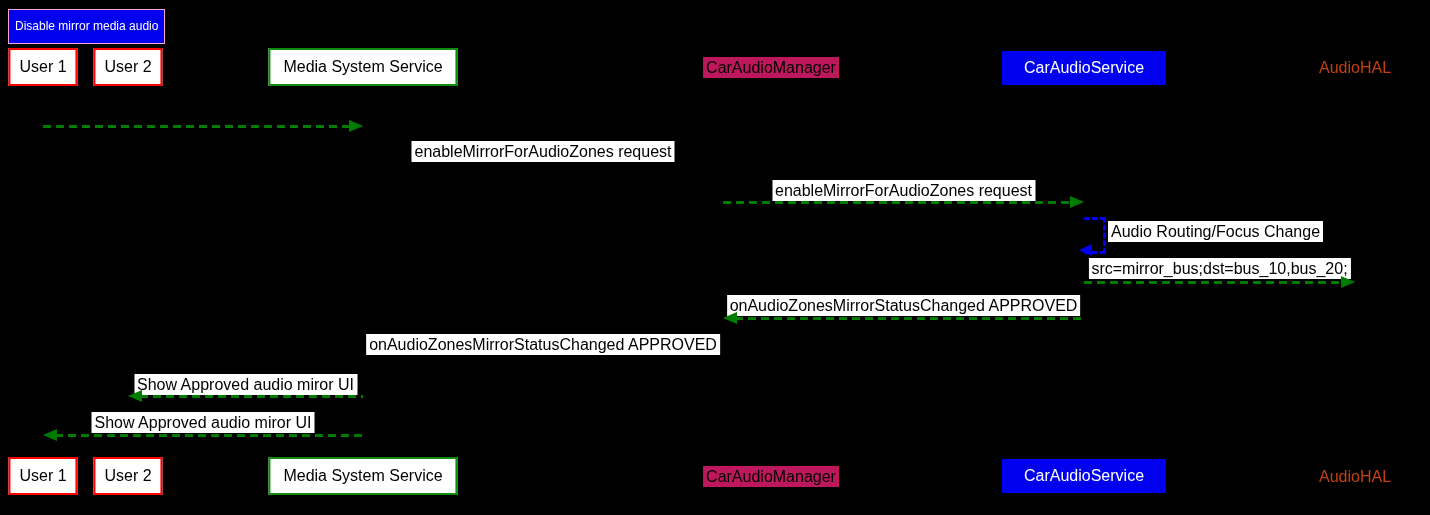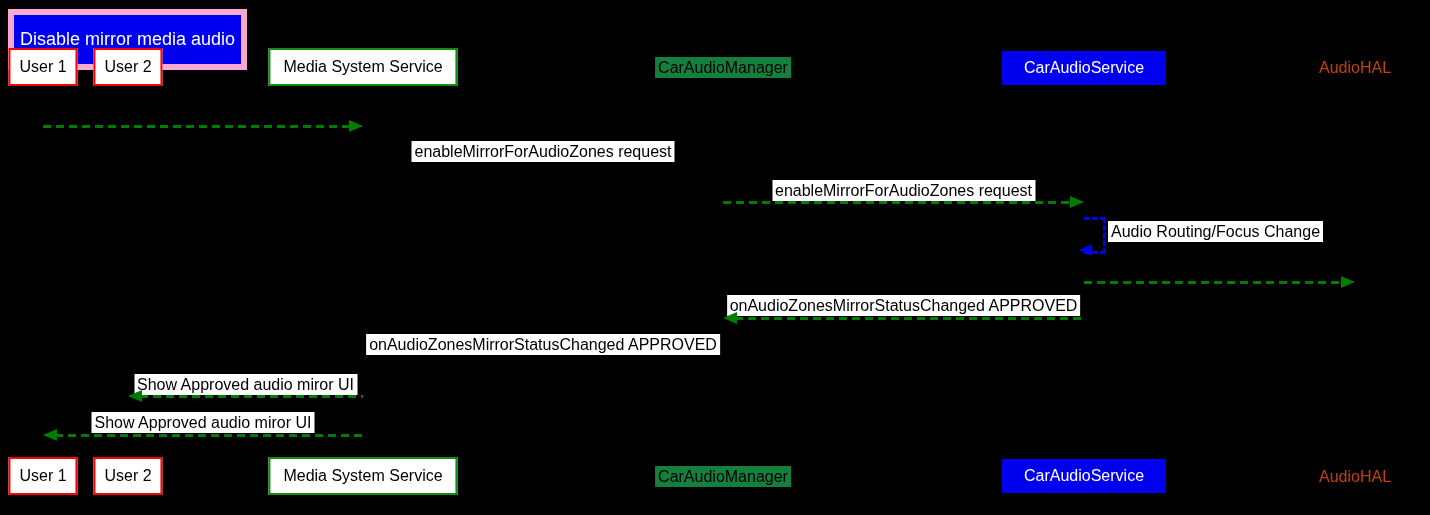--- a/index.html
+++ b/index.html
@@ -6,31 +6,31 @@
   .stage{
     position:relative;
     width:1430px;height:515px;
     background:#000;
     font-family:"Liberation Sans",sans-serif;
     overflow:hidden;
   }
   .title-box{
     position:absolute;left:8px;top:9px;
     background:#0000ee;color:#fff;
-    border:6px solid #f9a8d4;
-    font-size:18px;line-height:25px;
-    padding:12px 6px;white-space:nowrap;
+    border:1px solid #f9a8d4;
+    font-size:12px;line-height:25px;
+    padding:4px 6px;white-space:nowrap;
   }
   .participant{
     position:absolute;transform:translateX(-50%);
     font-size:16px;text-align:right;white-space:nowrap;
   }
   .participant.red{background:#fff;color:#000;border:2px solid #ff0000;line-height:34px;height:34px;padding:0 9px;}
   .participant.green{background:#fff;color:#000;border:2px solid #0e8c0e;line-height:34px;height:34px;padding:0 13px;}
-  .participant.plain{background:#15803d;color:#000;line-height:21px;height:21px;padding:0 3px;}
+  .participant.plain{background:#be185d;color:#000;line-height:21px;height:21px;padding:0 3px;margin-left:48px;}
   .participant.blue{background:#0000ee;color:#fff;line-height:34px;height:34px;padding:0 22px;}
   .participant.bare{background:transparent;color:#c2410c;line-height:21px;height:21px;padding:0;}
   .participant.rtop.red,.participant.rtop.green{top:48px;}
   .participant.rtop.plain{top:57px;}
   .participant.rtop.blue{top:51px;}
   .participant.rtop.bare{top:57px;}
   .participant.rbot.red,.participant.rbot.green{top:457px;}
   .participant.rbot.plain{top:466px;}
   .participant.rbot.blue{top:459px;}
   .participant.rbot.bare{top:466px;}
@@ -95,20 +95,21 @@
     </div>
     <div class="msg-label" style="left: 543px; top: 141px;">enableMirrorForAudioZones request</div>
     <div class="msg-label" style="left: 903.5px; top: 180px;">enableMirrorForAudioZones request</div>
     <div class="arrow dir-right" style="left: 723px; top: 196px; width: 361px;">
       <div class="line" style="left: 0px; width: 349px;"></div>
       <div class="head"></div>
     </div>
     <div class="self-loop" style="left: 1084px; top: 217px; width: 19px; height: 31px;"></div>
     <div class="self-loop-head" style="left: 1079px; top: 244px;"></div>
     <div class="loop-label" style="left: 1108px; top: 221px;">Audio Routing/Focus Change</div>
+    <div class="msg-label" style="left: 1219.5px; top: 258px;">src=mirror_bus;dst=bus_10,bus_20;</div>
     <div class="arrow dir-right" style="left: 1084px; top: 276px; width: 271px;">
       <div class="line" style="left: 0px; width: 259px;"></div>
       <div class="head"></div>
     </div>
     <div class="msg-label" style="left: 903.5px; top: 295px;">onAudioZonesMirrorStatusChanged APPROVED</div>
     <div class="arrow dir-left" style="left: 723px; top: 312px; width: 361px;">
       <div class="line" style="left: 12px; width: 349px;"></div>
       <div class="head"></div>
     </div>
     <div class="msg-label" style="left: 543px; top: 334px;">onAudioZonesMirrorStatusChanged APPROVED</div>

